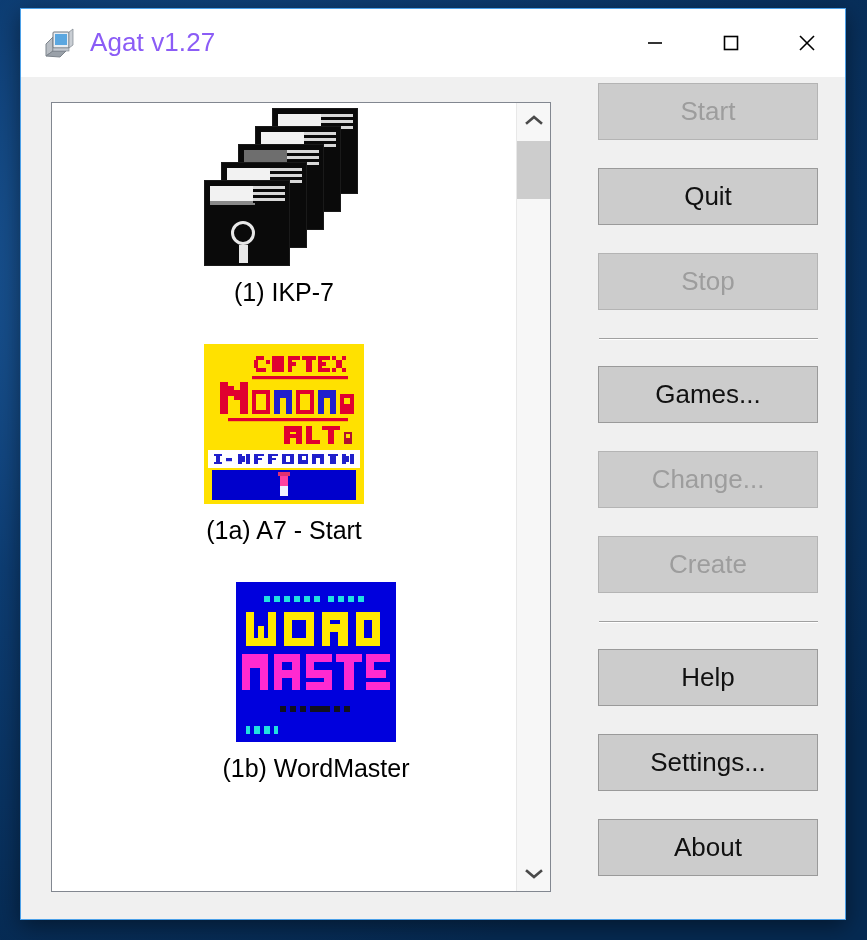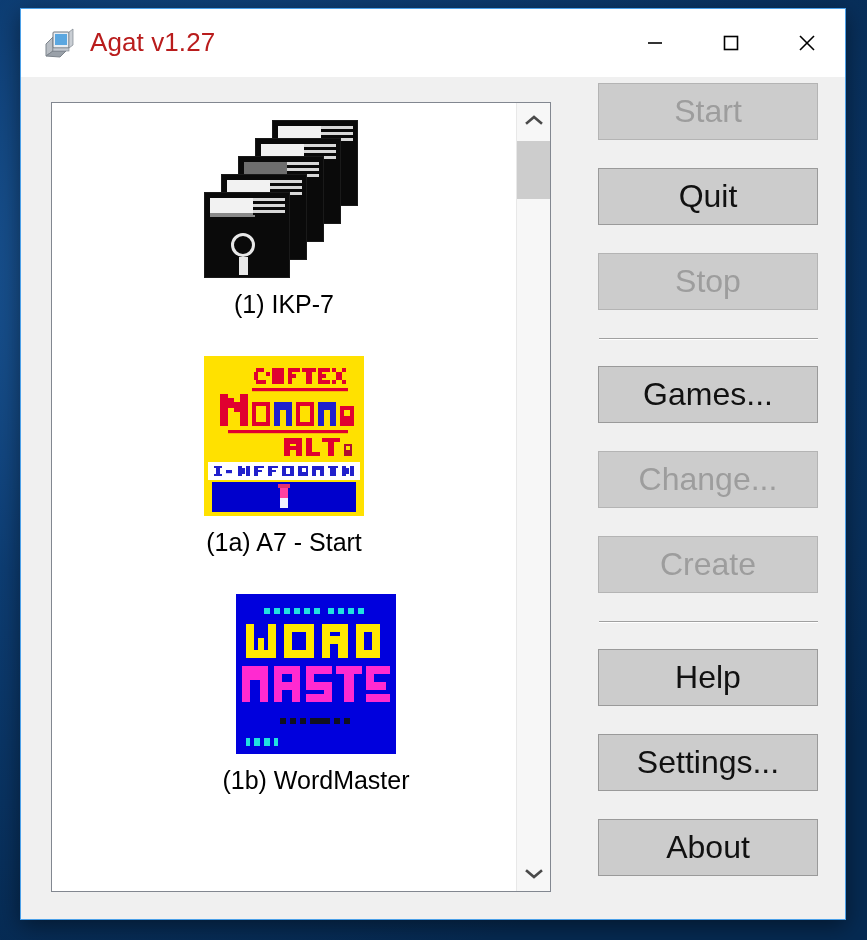--- a/index.html
+++ b/index.html
@@ -35,21 +35,21 @@
     border-bottom: 1px solid #ffffff;
   }
   #title-icon {
     width: 36px; height: 32px;
     margin-left: 19px; margin-right: 14px;
     position: relative;
     flex: none;
   }
   #title-text {
     font-size: 26px;
-    color: #b91c1c;
+    color: #8b5cf6;
     letter-spacing: 0.1px;
     white-space: nowrap;
   }
   #window-controls {
     margin-left: auto;
     display: flex;
     height: 100%;
   }
   .win-btn {
     width: 76px; height: 100%;
@@ -75,21 +75,21 @@
     overflow: hidden;
   }
   #disk-list {
     position: absolute;
     left: 0; top: 0;
     width: 464px; height: 100%;
     overflow: hidden;
   }
   .disk-item {
     width: 100%;
-    padding-top: 12px;
+    padding-top: 0;
     display: flex;
     flex-direction: column;
     align-items: center;
     cursor: default;
   }
   .disk-item-label {
     font-size: 25px;
     color: #000;
     text-align: center;
     margin-top: 10px;
@@ -179,21 +179,21 @@
     left: 577px; top: 6px;
     width: 225px;
   }
   .action-button {
     display: block;
     width: 220px; height: 57px;
     margin-bottom: 28px;
     background: #cccccc;
     border: 1px solid #9a9a9a;
     font-family: "Liberation Sans", sans-serif;
-    font-size: 32px;
+    font-size: 26px;
     color: #111111;
     text-align: center;
     line-height: 55px;
     cursor: default;
     padding: 0;
   }
   .action-button.disabled {
     color: #9d9d9d;
     background: #cccccc;
     border-color: #b4b4b4;

